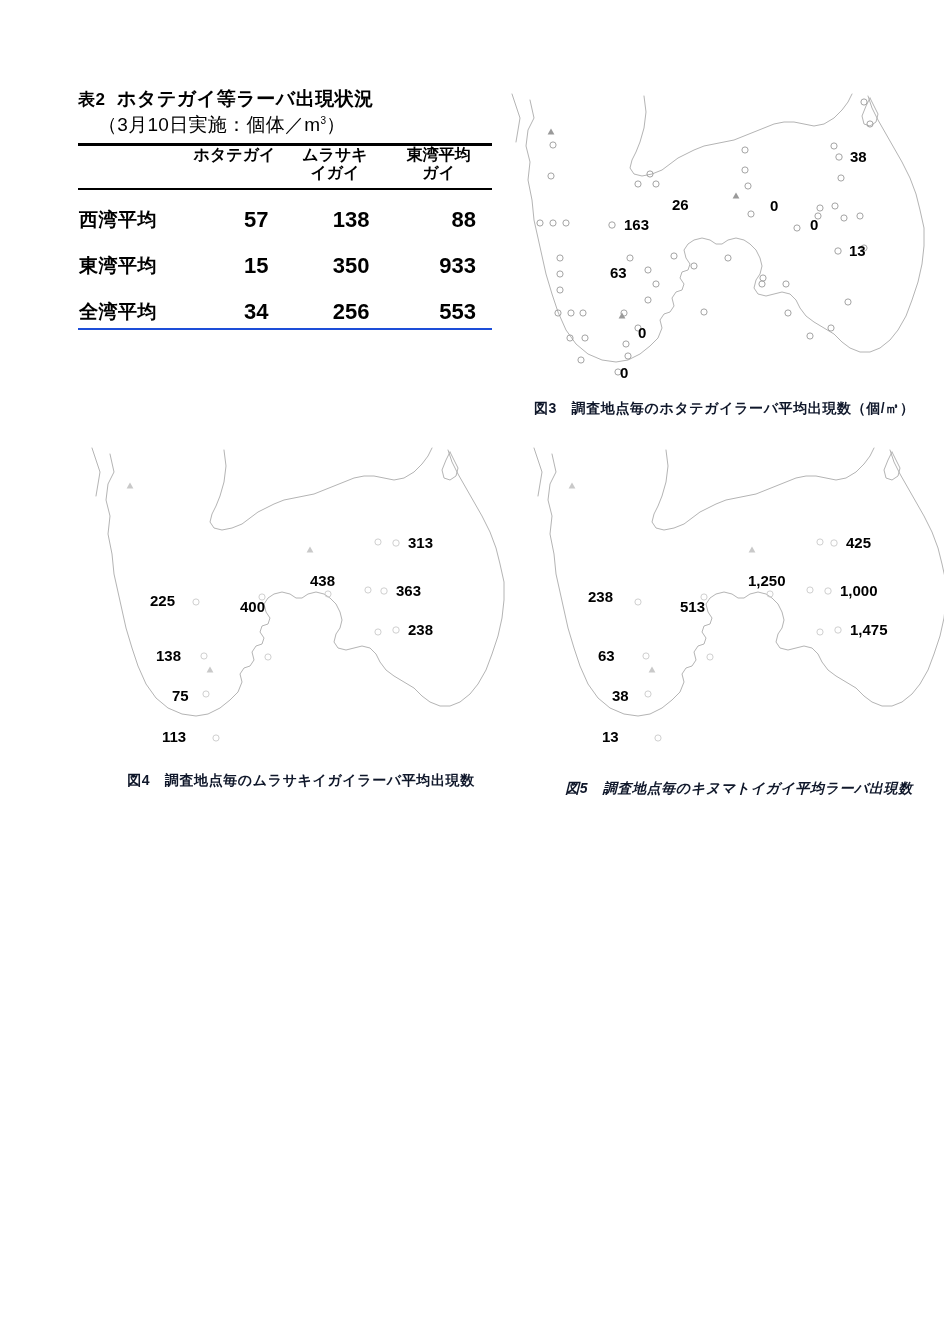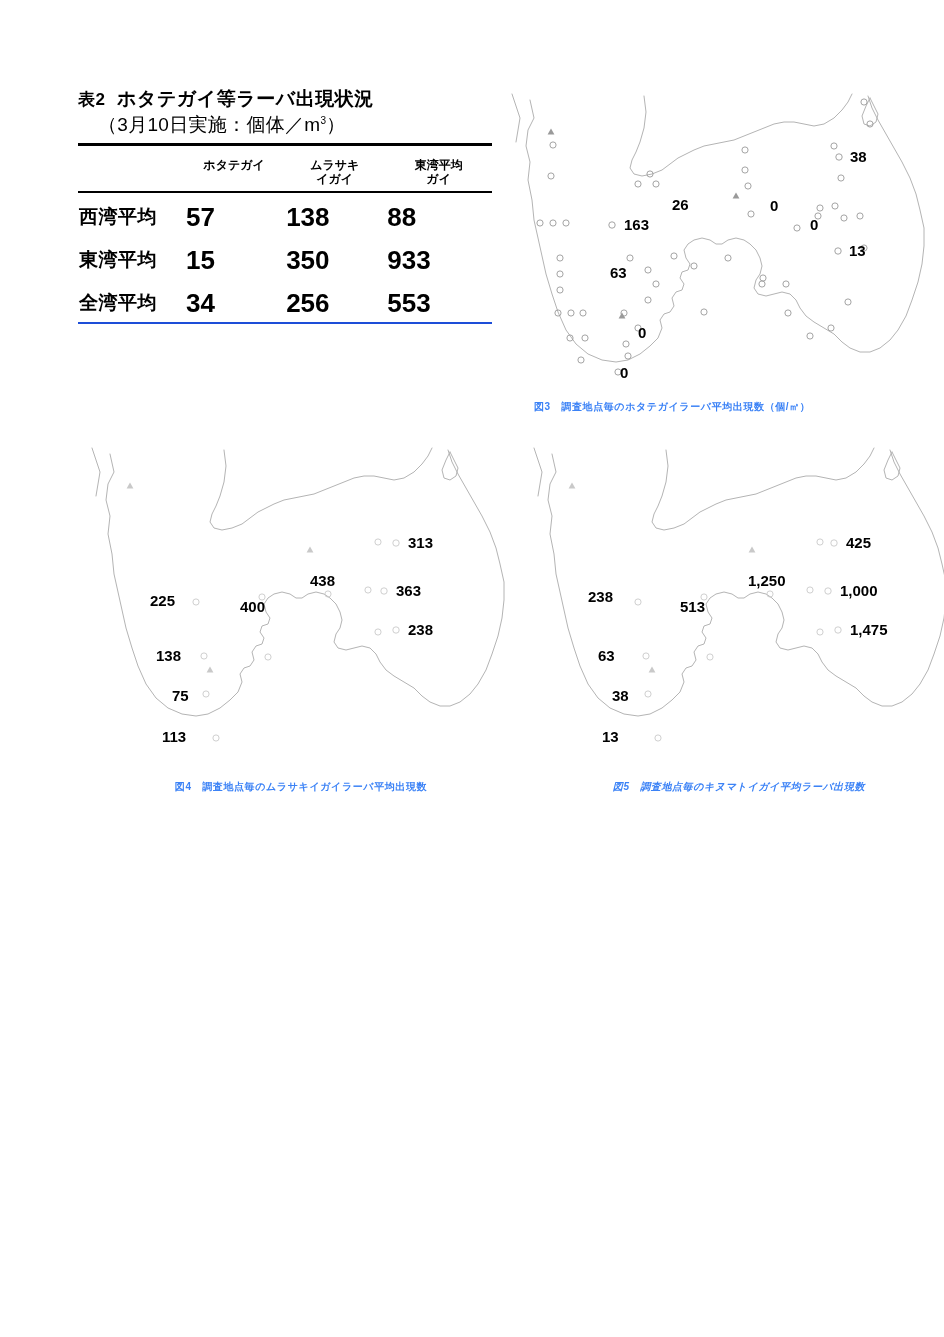--- a/index.html
+++ b/index.html
@@ -47,64 +47,64 @@
     border-collapse: collapse;
     width: 414px;
     margin-top: 5px;
     font-size: 19px;
   }
   table.data th, table.data td {
     padding: 1px 2px;
     font-weight: 600;
   }
   table.data thead th {
-    font-size: 12px;
+    font-size: 16px;
     font-weight: 600;
     text-align: center;
     vertical-align: top;
     line-height: 1.18;
-    padding-top: 12px;
+    padding-top: 0;
     padding-bottom: 5px;
   }
   table.data thead th.corner { width: 108px; }
   table.data thead th.c1 { width: 100px; }
   table.data thead th.c2 { width: 100px; }
   table.data thead th.c3 { width: 106px; }
   .rule-top   { border-top: 3px solid #000; }
   .rule-mid   { border-top: 2px solid #000; }
   .rule-bot   { border-bottom: 2px solid #1d4ed8; }
   table.data tbody td.rowhead {
     text-align: left;
     font-size: 19px;
     letter-spacing: 0.5px;
     padding-left: 1px;
   }
   table.data tbody td.val {
-    text-align: left;
-    font-size: 26px;
+    text-align: right;
+    font-size: 22px;
     padding-right: 16px;
     font-family: "Liberation Sans", "DejaVu Sans", sans-serif;
   }
-  table.data tbody tr td { padding-top: 9px; padding-bottom: 3px; }
+  table.data tbody tr td { padding-top: 17px; padding-bottom: 3px; }
 
   
   .figure { position: absolute; }
   .figure svg { display: block; }
   .fig-caption {
-    font-size: 10px;
+    font-size: 14px;
     font-weight: 600;
     letter-spacing: 0.6px;
     white-space: nowrap;
     text-align: center;
-    color: #3b82f6;
+    color: #0f172a;
   }
   #figure-3 { left: 498px; top: 88px; width: 446px; }
   #figure-3 .fig-caption { margin-top: 2px; text-align: left; padding-left: 36px; }
   #figure-4 { left: 78px;  top: 442px; width: 430px; }
-  #figure-4 .fig-caption { margin-top: 16px; padding-left: 16px; }
+  #figure-4 .fig-caption { margin-top: 8px; padding-left: 16px; }
   #figure-5 { left: 520px; top: 442px; width: 430px; }
   #figure-5 .fig-caption { margin-top: 16px; padding-left: 8px; font-style: italic; }
 
   .map-label {
     font-weight: 700;
     fill: #000;
     font-family: "Liberation Sans", "DejaVu Sans", sans-serif;
   }
 </style>
 </head>

